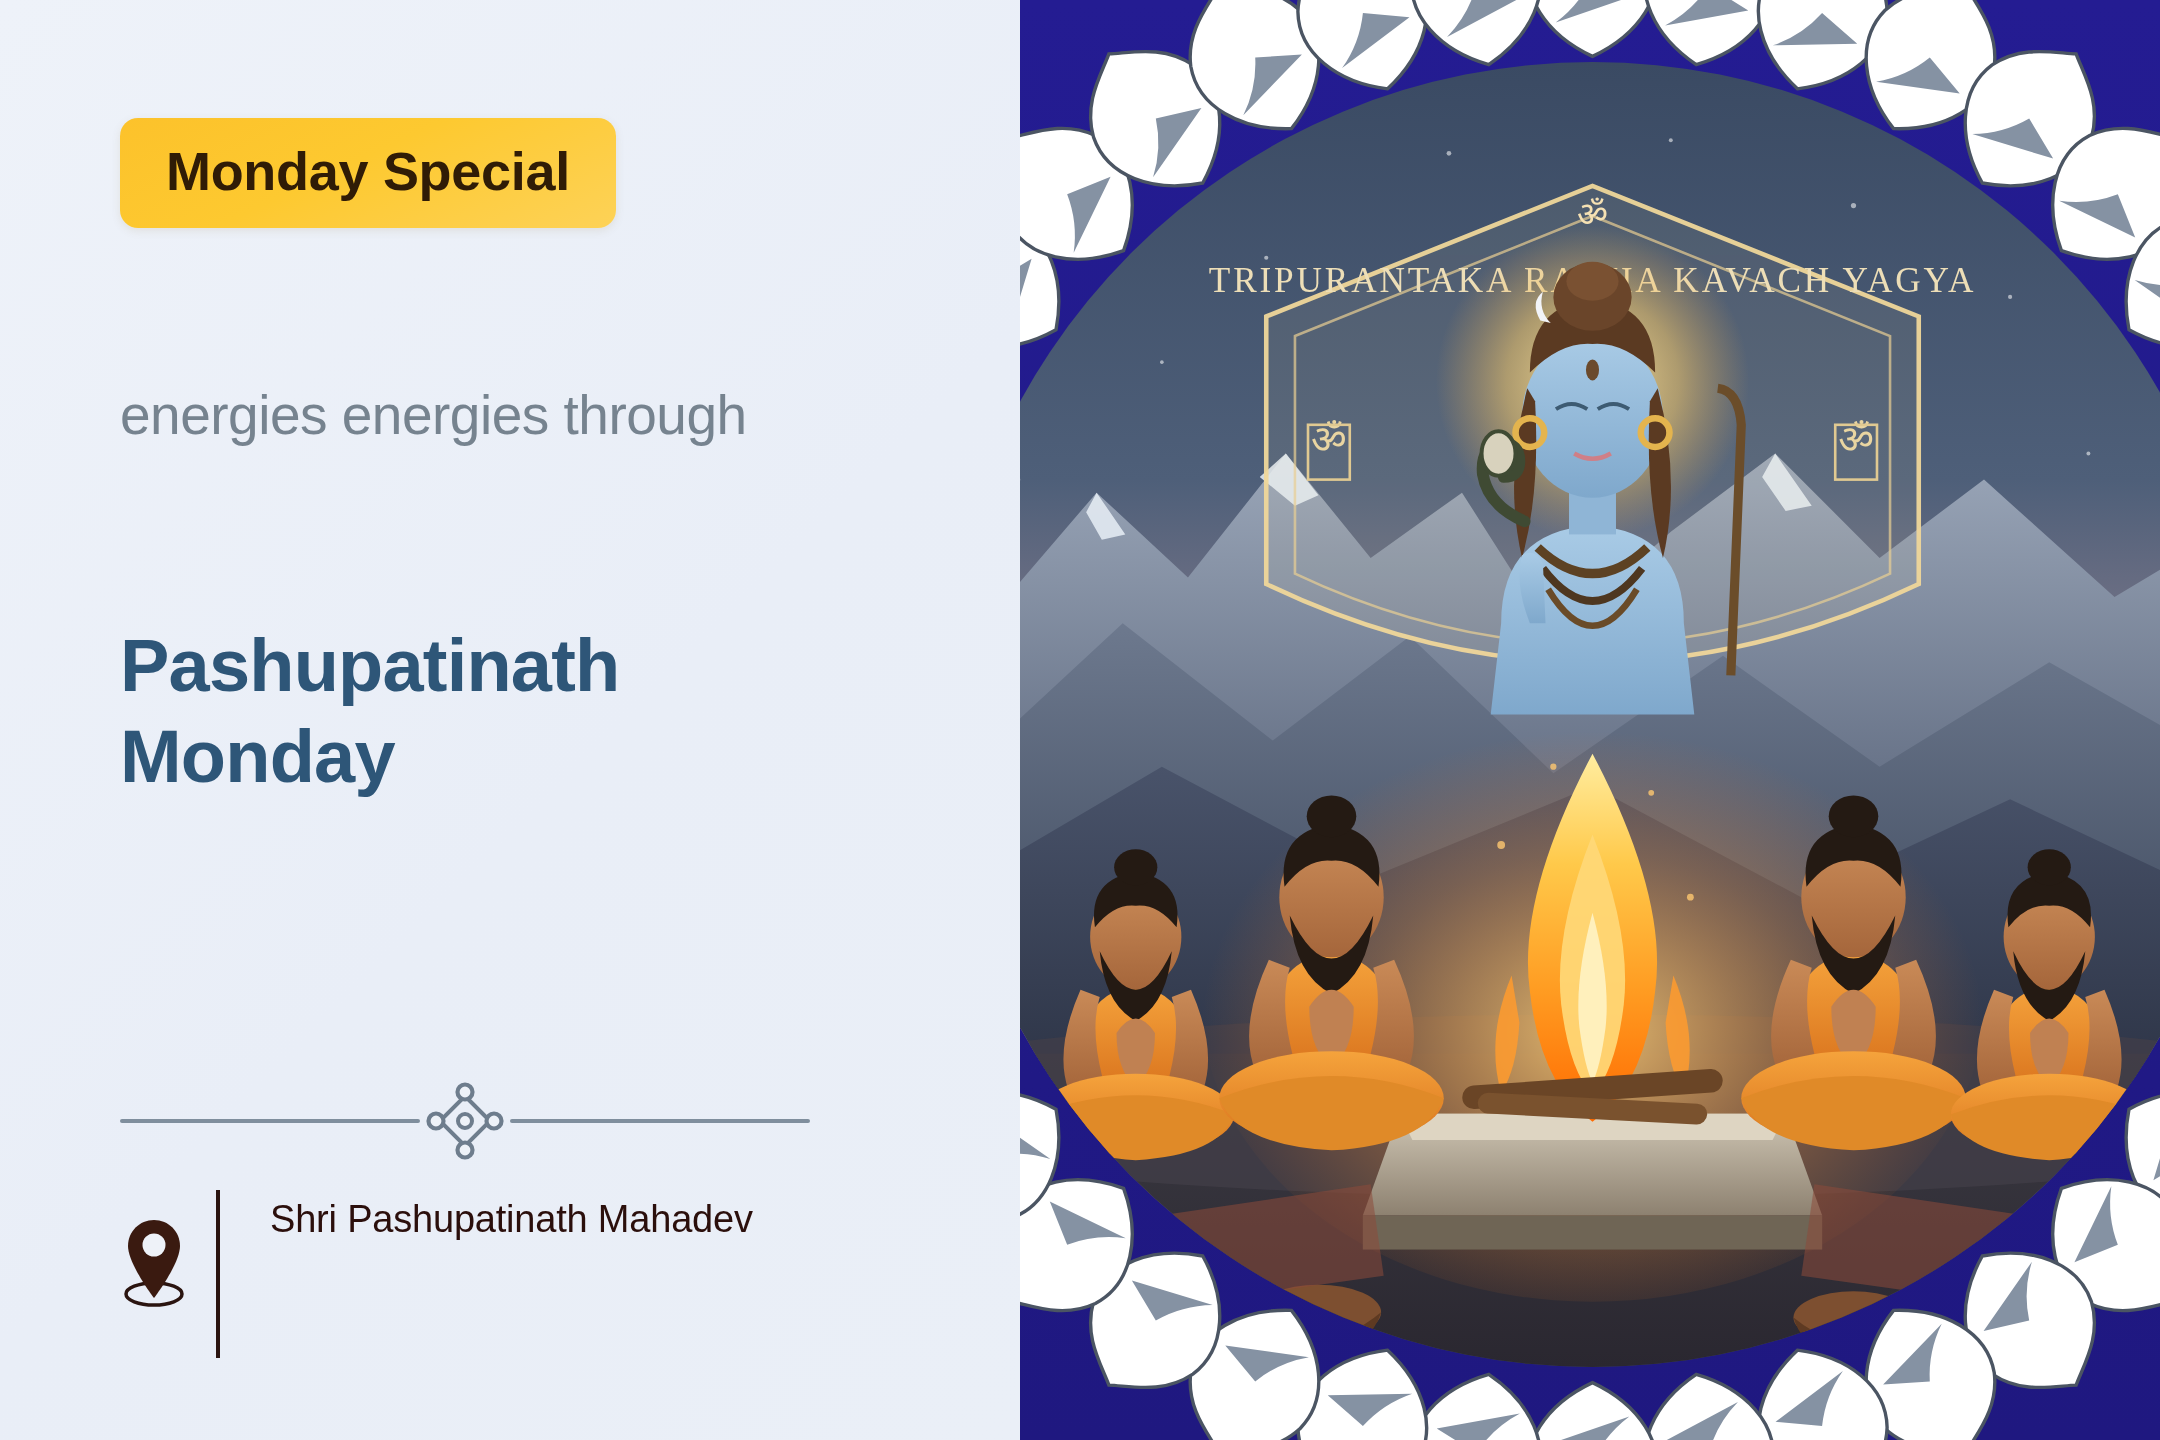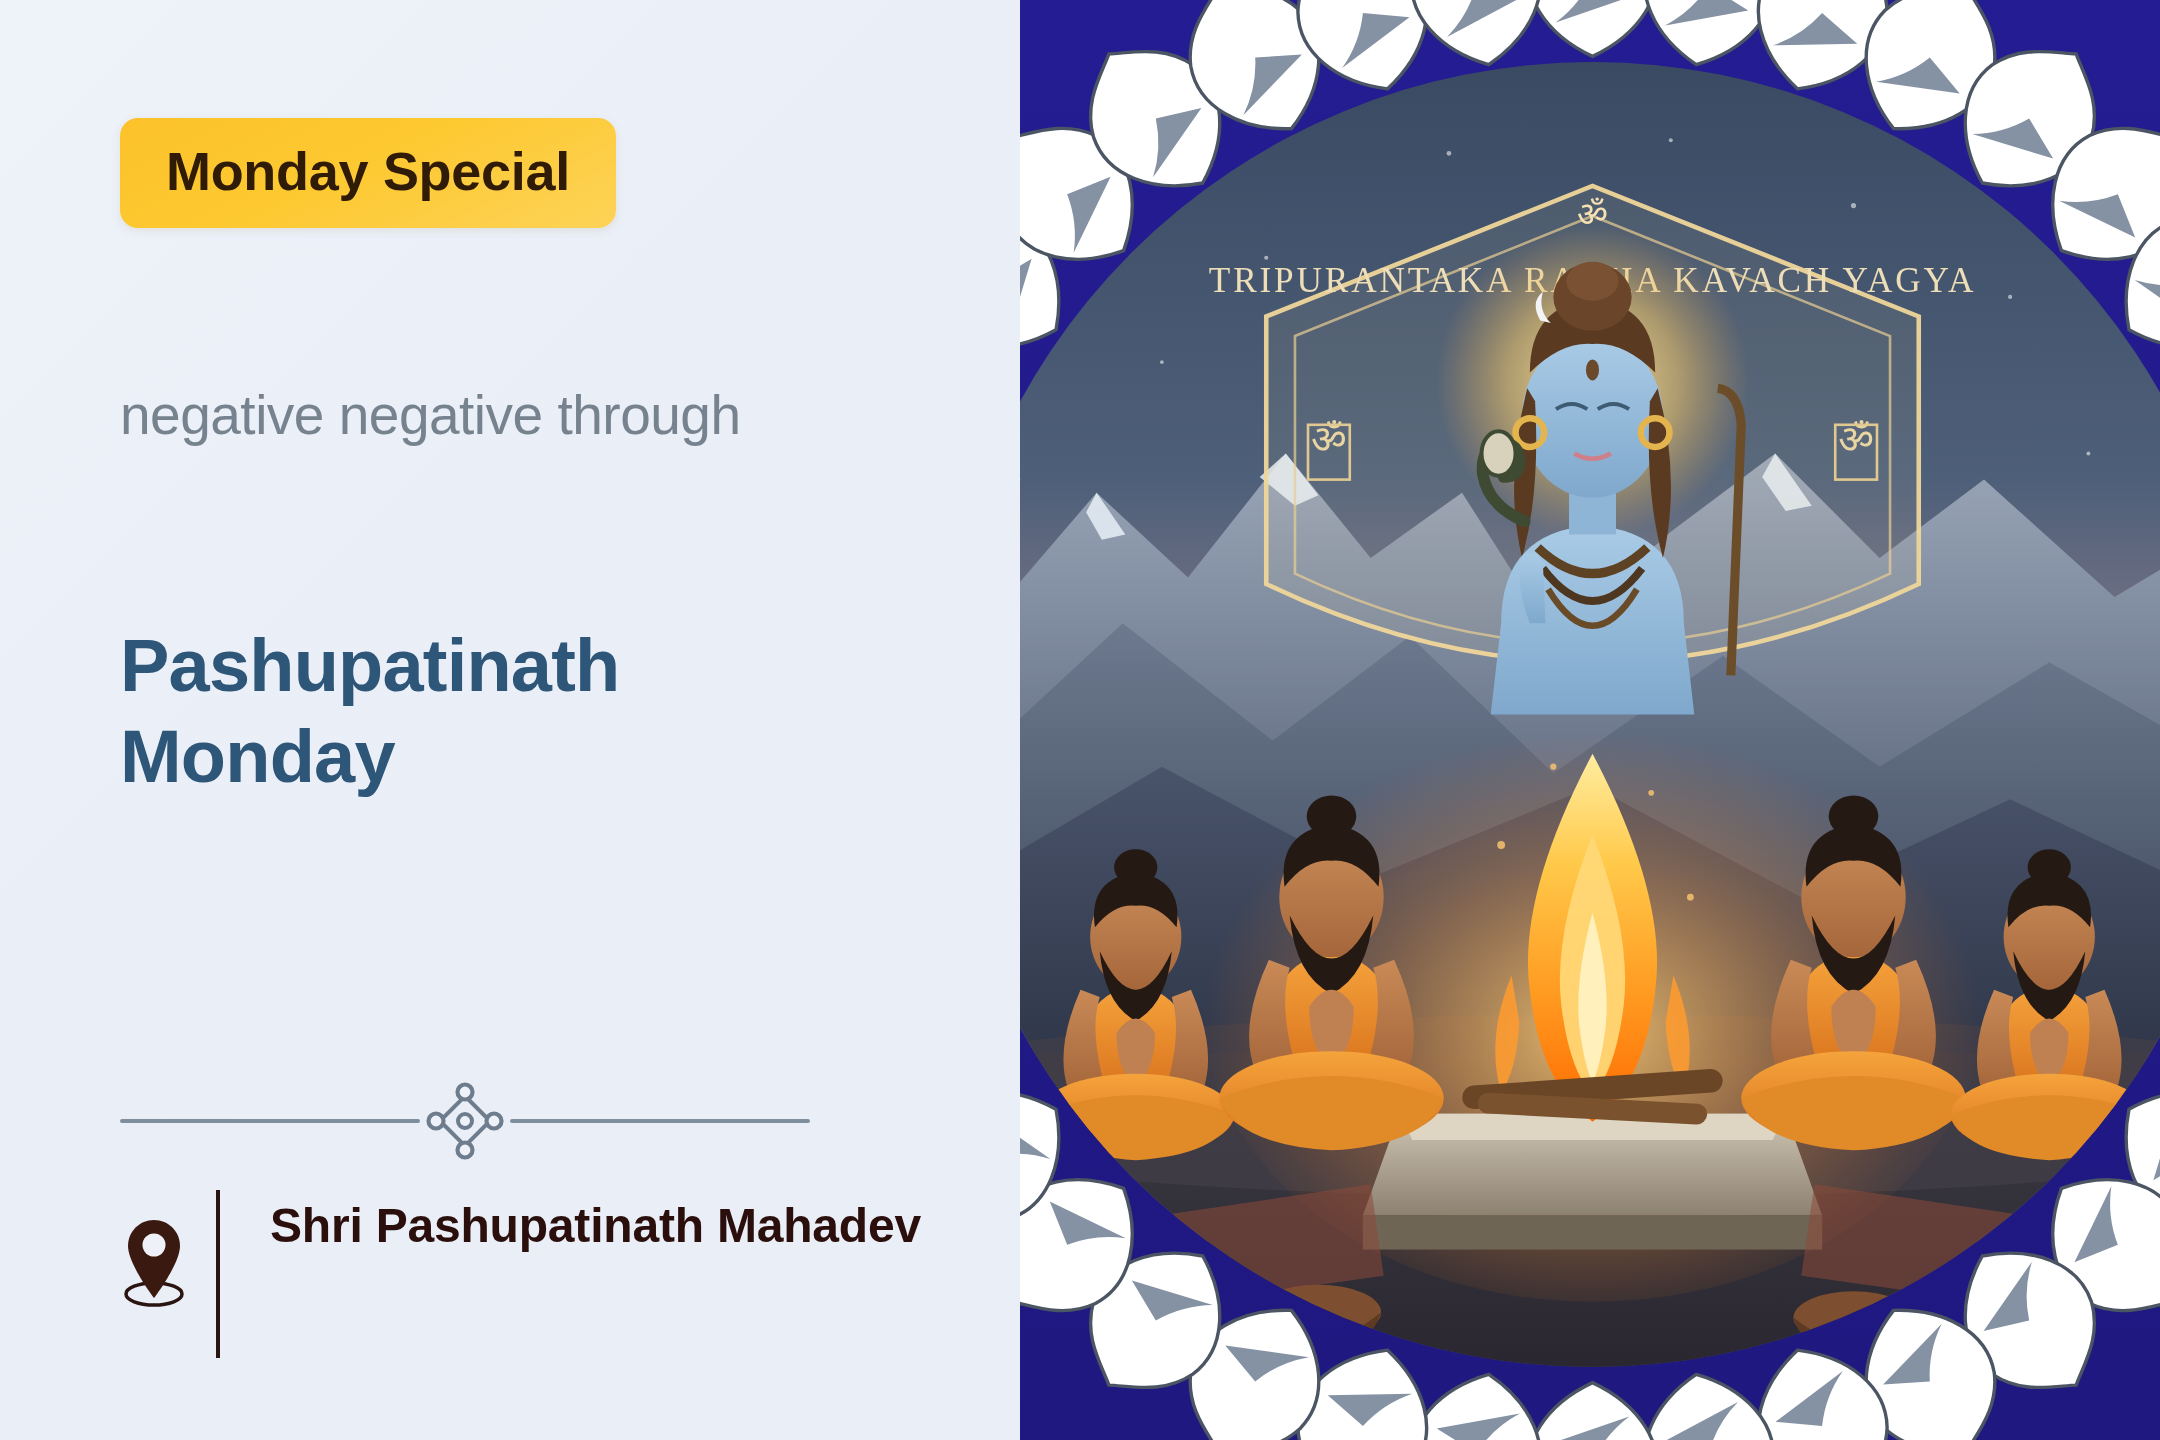--- a/index.html
+++ b/index.html
@@ -56,22 +56,22 @@
   .divider-orn { width:90px; display:flex; justify-content:center; align-items:center; }
 
   
   .location {
     position:absolute; left:0; top:1190px;
     display:flex; align-items:flex-start;
   }
   .pin-wrap { width:96px; flex:none; display:flex; justify-content:flex-start; align-items:center; padding-top:24px; }
   .loc-rule { width:4px; height:168px; background:#2a1410; margin-right:50px; flex:none; }
   .loc-text {
-    font-size:48px; color:#2b0f0c; line-height:1.35; letter-spacing:-0.2px;
-    font-weight:700; padding-top:4px;
+    font-size:38px; color:#2b0f0c; line-height:1.35; letter-spacing:-0.2px;
+    font-weight:400; padding-top:4px;
   }
 
   
   .right-panel {
     width:1140px; height:1440px; flex:none;
     position:relative; overflow:hidden;
     background:#221a8c;
   }
   
   .navy-bg {
@@ -99,21 +99,21 @@
 <div class="banner">
 
   <div class="left-panel">
     <div class="left-inner">
 
       <div class="badge">
         <div class="badge-text">Monday Special</div>
       </div>
 
       <div class="subtitle">
-        <div>negative negative through</div>
+        <div>energies energies through</div>
       </div>
 
       <div class="headline">
         <div>Pashupatinath</div>
         <div>Monday</div>
       </div>
 
       <div class="divider">
         <div class="divider-line a"></div>
         <div class="divider-orn">

